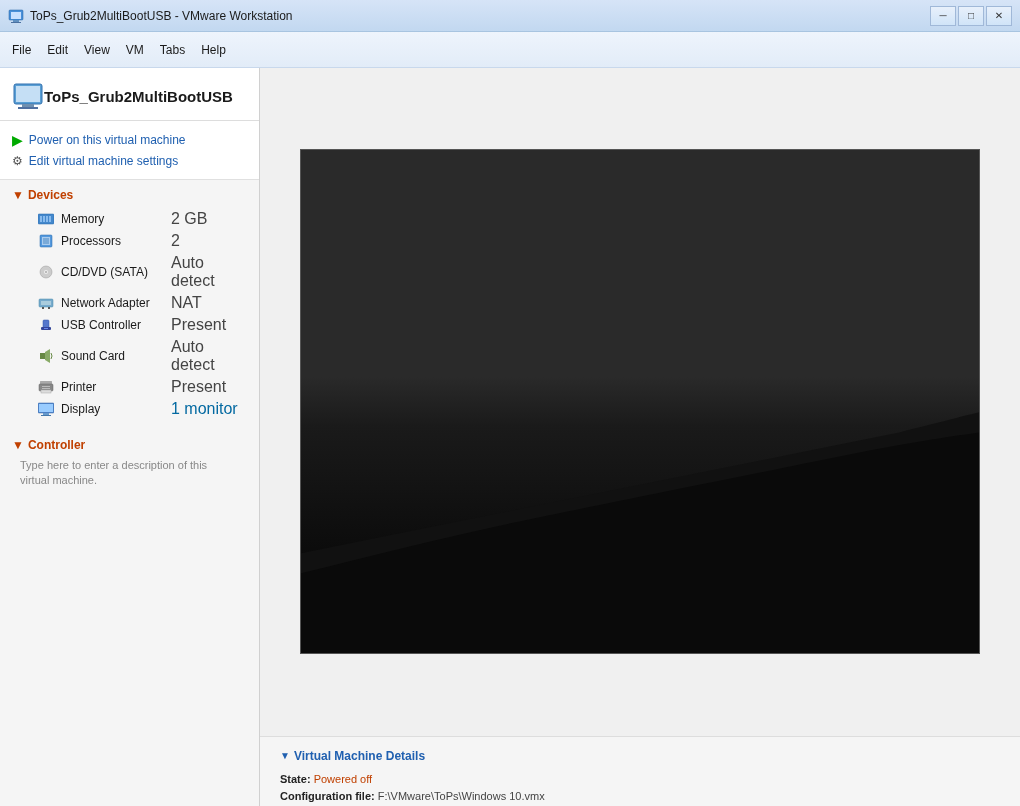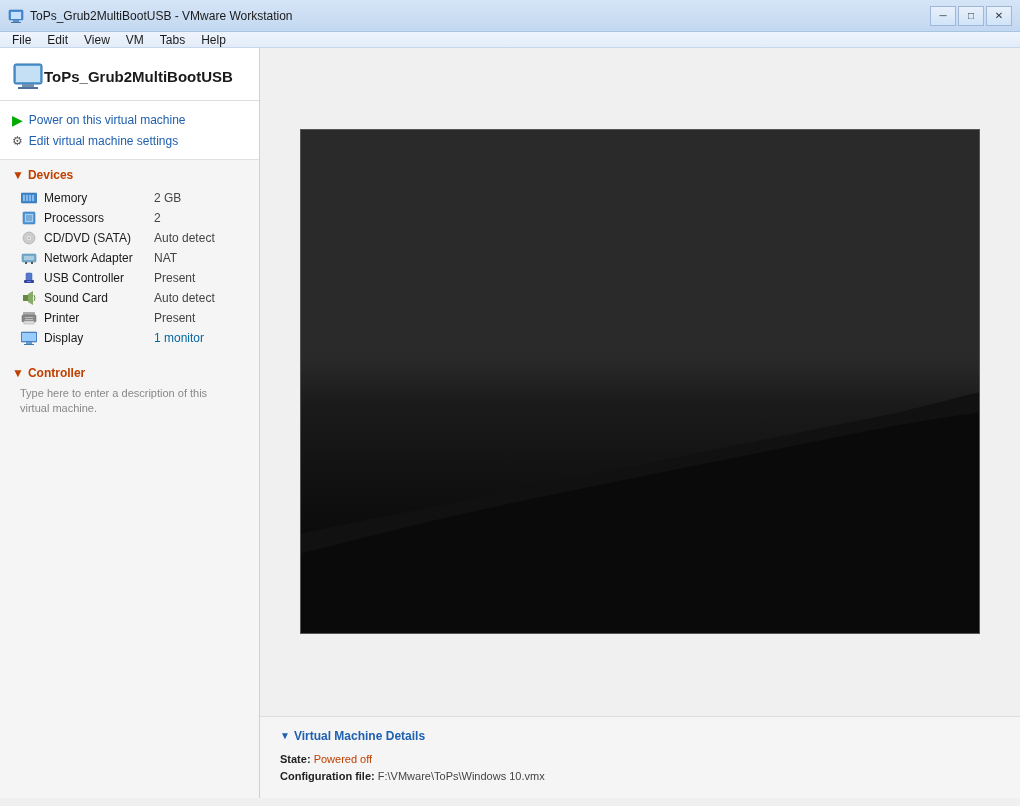--- a/index.html
+++ b/index.html
@@ -48,21 +48,21 @@
       display: flex;
       align-items: center;
       justify-content: center;
       font-size: 10px;
       color: #333;
     }
 
     
     .menu-bar {
       background: linear-gradient(to bottom, #eef4fc, #e2ecf8);
-      height: 16px;
+      height: 36px;
       display: flex;
       align-items: center;
       padding: 2px 4px;
       border-bottom: 1px solid #c8d8ec;
     }
     .menu-item {
       padding: 2px 8px;
       font-size: 12px;
       color: #1a1a1a;
       cursor: pointer;
@@ -132,20 +132,21 @@
       font-size: 12px;
       font-weight: bold;
       color: #c04000;
       display: flex;
       align-items: center;
       gap: 4px;
     }
 
     .devices-list {
       padding: 2px 0;
+      margin-left: 17px;
     }
     .device-row {
       display: flex;
       align-items: center;
       padding: 2px 16px 2px 20px;
       cursor: pointer;
       min-height: 20px;
     }
     .device-icon {
       width: 18px;
@@ -156,22 +157,21 @@
       justify-content: center;
       flex-shrink: 0;
     }
     .device-name {
       color: #1a1a1a;
       min-width: 110px;
       font-size: 12px;
     }
     .device-value {
       color: #444;
-      font-size: 12px;
-      text-align: right;
+      font-size: 16px;
     }
     .device-value.highlight {
       color: #0369a1;
     }
 
     
     .description-section {
       padding: 8px 12px;
     }
     .description-text {

